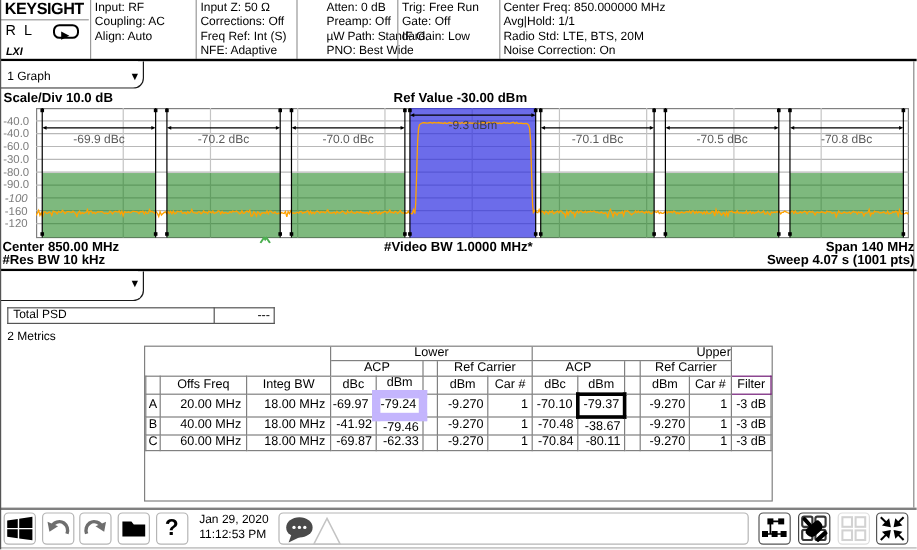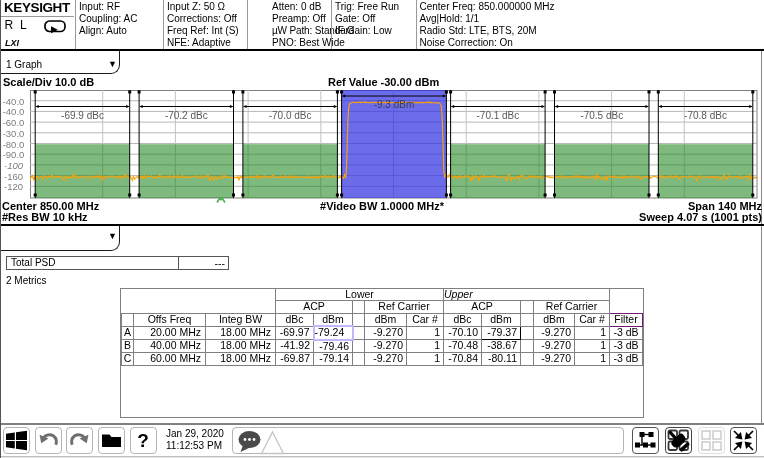--- a/index.html
+++ b/index.html
@@ -191,21 +191,21 @@
         <col style="width:39px">
         <col style="width:13px">
         <col style="width:41px">
         <col style="width:35px">
         <col style="width:33px">
       </colgroup>
 <tbody>
         <tr>
           <td colspan="3" rowspan="2" style="border-right:1px solid #808080;"></td>
           <td colspan="5" style="border:1px solid #808080;border-top:none;text-align:center;">Lower</td>
-          <td colspan="5" style="border:1px solid #808080;border-top:none;text-align:left;font-style:italic;">Upper</td>
+          <td colspan="5" style="border:1px solid #808080;border-top:none;text-align:right;">Upper</td>
           <td rowspan="2" style="border-left:1px solid #808080;"></td>
         </tr>
 <tr>
           <td colspan="2" style="border:1px solid #808080;text-align:center;">ACP</td>
           <td style="border:1px solid #808080;"></td>
           <td colspan="2" style="border:1px solid #808080;text-align:center;">Ref Carrier</td>
           <td colspan="2" style="border:1px solid #808080;text-align:center;">ACP</td>
           <td style="border:1px solid #808080;"></td>
           <td colspan="2" style="border:1px solid #808080;text-align:center;">Ref Carrier</td>
         </tr>
@@ -223,26 +223,26 @@
           <td style="border:1px solid #808080;"></td>
           <td style="border:1px solid #808080;">dBm</td>
           <td style="border:1px solid #808080;">Car #</td>
           <td style="border:1px solid #701a75;">Filter</td>
         </tr>
 <tr>
           <td style="border:1px solid #808080;text-align:center;">A</td>
           <td style="border:1px solid #808080;text-align:right;padding-right:4px;">20.00 MHz</td>
           <td style="border:1px solid #808080;text-align:right;padding-right:4px;">18.00 MHz</td>
           <td style="border:1px solid #808080;text-align:right;padding-right:3px;">-69.97</td>
-          <td style="border:2px solid #c4b5fd;padding-right:3px;">-79.24</td>
+          <td style="border:7px solid #c4b5fd;padding-right:3px;">-79.24</td>
           <td style="border:1px solid #808080;"></td>
           <td style="border:1px solid #808080;text-align:right;padding-right:3px;">-9.270</td>
           <td style="border:1px solid #808080;text-align:right;padding-right:3px;">1</td>
           <td style="border:1px solid #808080;text-align:right;padding-right:3px;">-70.10</td>
-          <td style="border:1px solid #000000;text-align:right;padding-right:3px;">-79.37</td>
+          <td style="border:3px solid #000000;text-align:right;padding-right:3px;">-79.37</td>
           <td style="border:1px solid #808080;"></td>
           <td style="border:1px solid #808080;text-align:right;padding-right:3px;">-9.270</td>
           <td style="border:1px solid #808080;text-align:right;padding-right:3px;">1</td>
           <td style="border:1px solid #808080;text-align:center;">-3 dB</td>
         </tr>
 <tr>
           <td style="border:1px solid #808080;text-align:center;">B</td>
           <td style="border:1px solid #808080;text-align:right;padding-right:4px;">40.00 MHz</td>
           <td style="border:1px solid #808080;text-align:right;padding-right:4px;">18.00 MHz</td>
           <td style="border:1px solid #808080;text-align:right;padding-right:3px;">-41.92</td>
@@ -255,21 +255,21 @@
           <td style="border:1px solid #808080;"></td>
           <td style="border:1px solid #808080;text-align:right;padding-right:3px;">-9.270</td>
           <td style="border:1px solid #808080;text-align:right;padding-right:3px;">1</td>
           <td style="border:1px solid #808080;text-align:center;">-3 dB</td>
         </tr>
 <tr>
           <td style="border:1px solid #808080;text-align:center;">C</td>
           <td style="border:1px solid #808080;text-align:right;padding-right:4px;">60.00 MHz</td>
           <td style="border:1px solid #808080;text-align:right;padding-right:4px;">18.00 MHz</td>
           <td style="border:1px solid #808080;text-align:right;padding-right:3px;">-69.87</td>
-          <td style="border:1px solid #808080;text-align:right;padding-right:3px;">-79.14</td>
+          <td style="border:1px solid #808080;text-align:right;padding-right:3px;">-62.33</td>
           <td style="border:1px solid #808080;"></td>
           <td style="border:1px solid #808080;text-align:right;padding-right:3px;">-9.270</td>
           <td style="border:1px solid #808080;text-align:right;padding-right:3px;">1</td>
           <td style="border:1px solid #808080;text-align:right;padding-right:3px;">-70.84</td>
           <td style="border:1px solid #808080;text-align:right;padding-right:3px;">-80.11</td>
           <td style="border:1px solid #808080;"></td>
           <td style="border:1px solid #808080;text-align:right;padding-right:3px;">-9.270</td>
           <td style="border:1px solid #808080;text-align:right;padding-right:3px;">1</td>
           <td style="border:1px solid #808080;text-align:center;">-3 dB</td>
         </tr>

